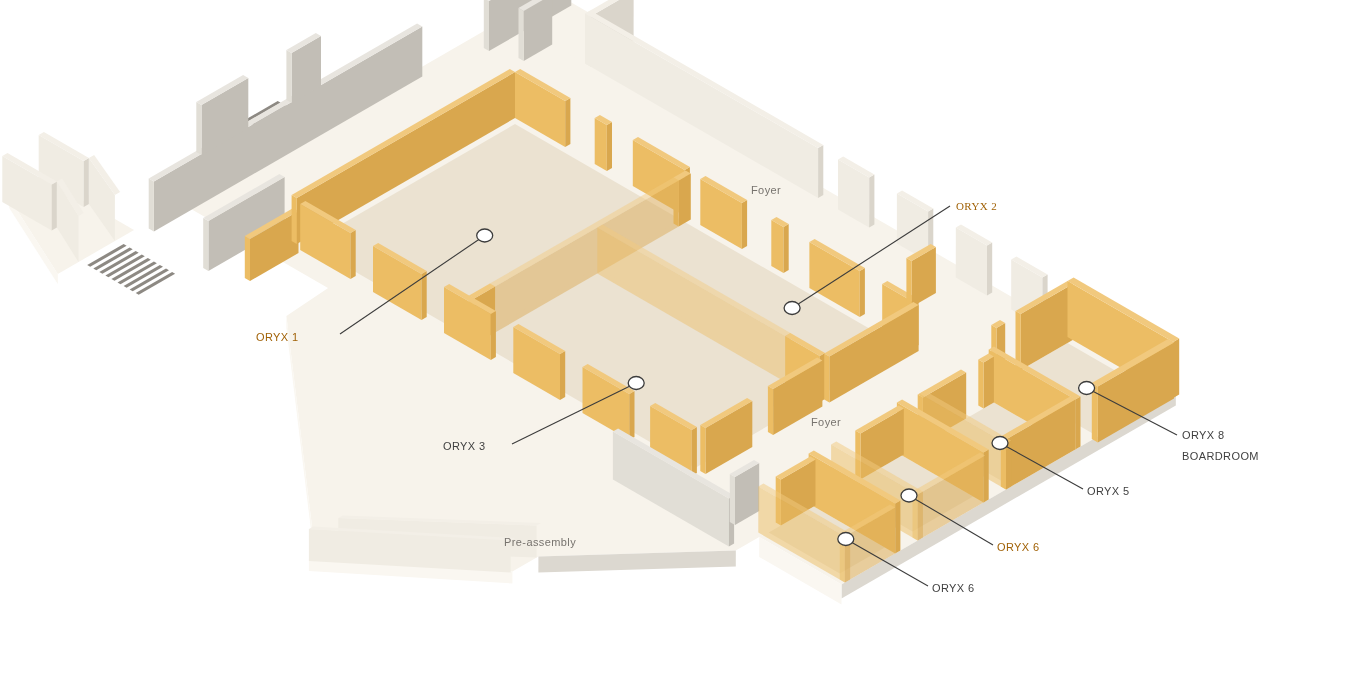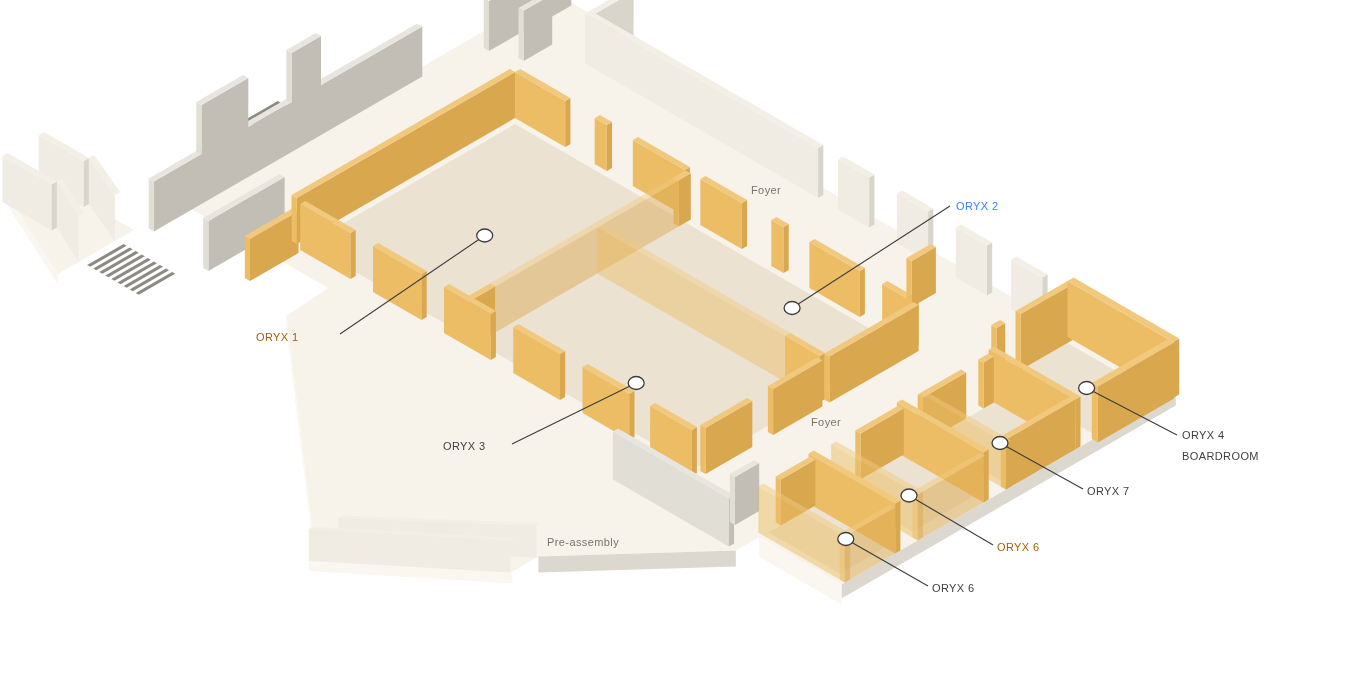--- a/index.html
+++ b/index.html
@@ -241,26 +241,26 @@
         <ellipse cx="484.7" cy="235.5" rx="8" ry="6.5" fill="#FFFFFF" stroke="#3C3C3C" stroke-width="1.3"></ellipse>
         <ellipse cx="792.1" cy="308.0" rx="8" ry="6.5" fill="#FFFFFF" stroke="#3C3C3C" stroke-width="1.3"></ellipse>
         <ellipse cx="636.2" cy="383.0" rx="8" ry="6.5" fill="#FFFFFF" stroke="#3C3C3C" stroke-width="1.3"></ellipse>
         <ellipse cx="1086.6" cy="388.0" rx="8" ry="6.5" fill="#FFFFFF" stroke="#3C3C3C" stroke-width="1.3"></ellipse>
         <ellipse cx="1000.0" cy="443.0" rx="8" ry="6.5" fill="#FFFFFF" stroke="#3C3C3C" stroke-width="1.3"></ellipse>
         <ellipse cx="909.0" cy="495.5" rx="8" ry="6.5" fill="#FFFFFF" stroke="#3C3C3C" stroke-width="1.3"></ellipse>
         <ellipse cx="845.8" cy="539.0" rx="8" ry="6.5" fill="#FFFFFF" stroke="#3C3C3C" stroke-width="1.3"></ellipse>
       </svg></div>
 
   <div class="lbl room-lbl" style="left: 256px; top: 327px; color: #a16207;">ORYX 1</div>
-  <div class="lbl room-lbl" style="left: 956px; top: 196px; color: #3b82f6;">ORYX 2</div>
+  <div class="lbl room-lbl" style="left: 956px; top: 196px; color: #a16207; font-family: Liberation Serif, serif;">ORYX 2</div>
   <div class="lbl room-lbl" style="left: 443px; top: 436px; color: rgb(63, 63, 63);">ORYX 3</div>
   <div class="lbl room-lbl" style="left: 1182px; top: 425px; color: rgb(63, 63, 63);">
-    <div>ORYX 4</div>
+    <div>ORYX 8</div>
     <div>BOARDROOM</div>
   </div>
-  <div class="lbl room-lbl" style="left: 1087px; top: 481px; color: rgb(63, 63, 63);">ORYX 7</div>
+  <div class="lbl room-lbl" style="left: 1087px; top: 481px; color: rgb(63, 63, 63);">ORYX 5</div>
   <div class="lbl room-lbl" style="left: 997px; top: 537px; color: #a16207;">ORYX 6</div>
   <div class="lbl room-lbl" style="left: 932px; top: 578px; color: rgb(63, 63, 63);">ORYX 6</div>
 
   <div class="lbl area-lbl" style="left: 751px; top: 180px; color: rgb(119, 115, 110);">Foyer</div>
   <div class="lbl area-lbl" style="left: 811px; top: 412px; color: rgb(119, 115, 110);">Foyer</div>
-  <div class="lbl area-lbl" style="left: 504px; top: 532px; color: rgb(119, 115, 110); margin-left: 43px;">Pre-assembly</div>
+  <div class="lbl area-lbl" style="left: 504px; top: 532px; color: rgb(119, 115, 110);">Pre-assembly</div>
 </div>
 
 </body></html>

